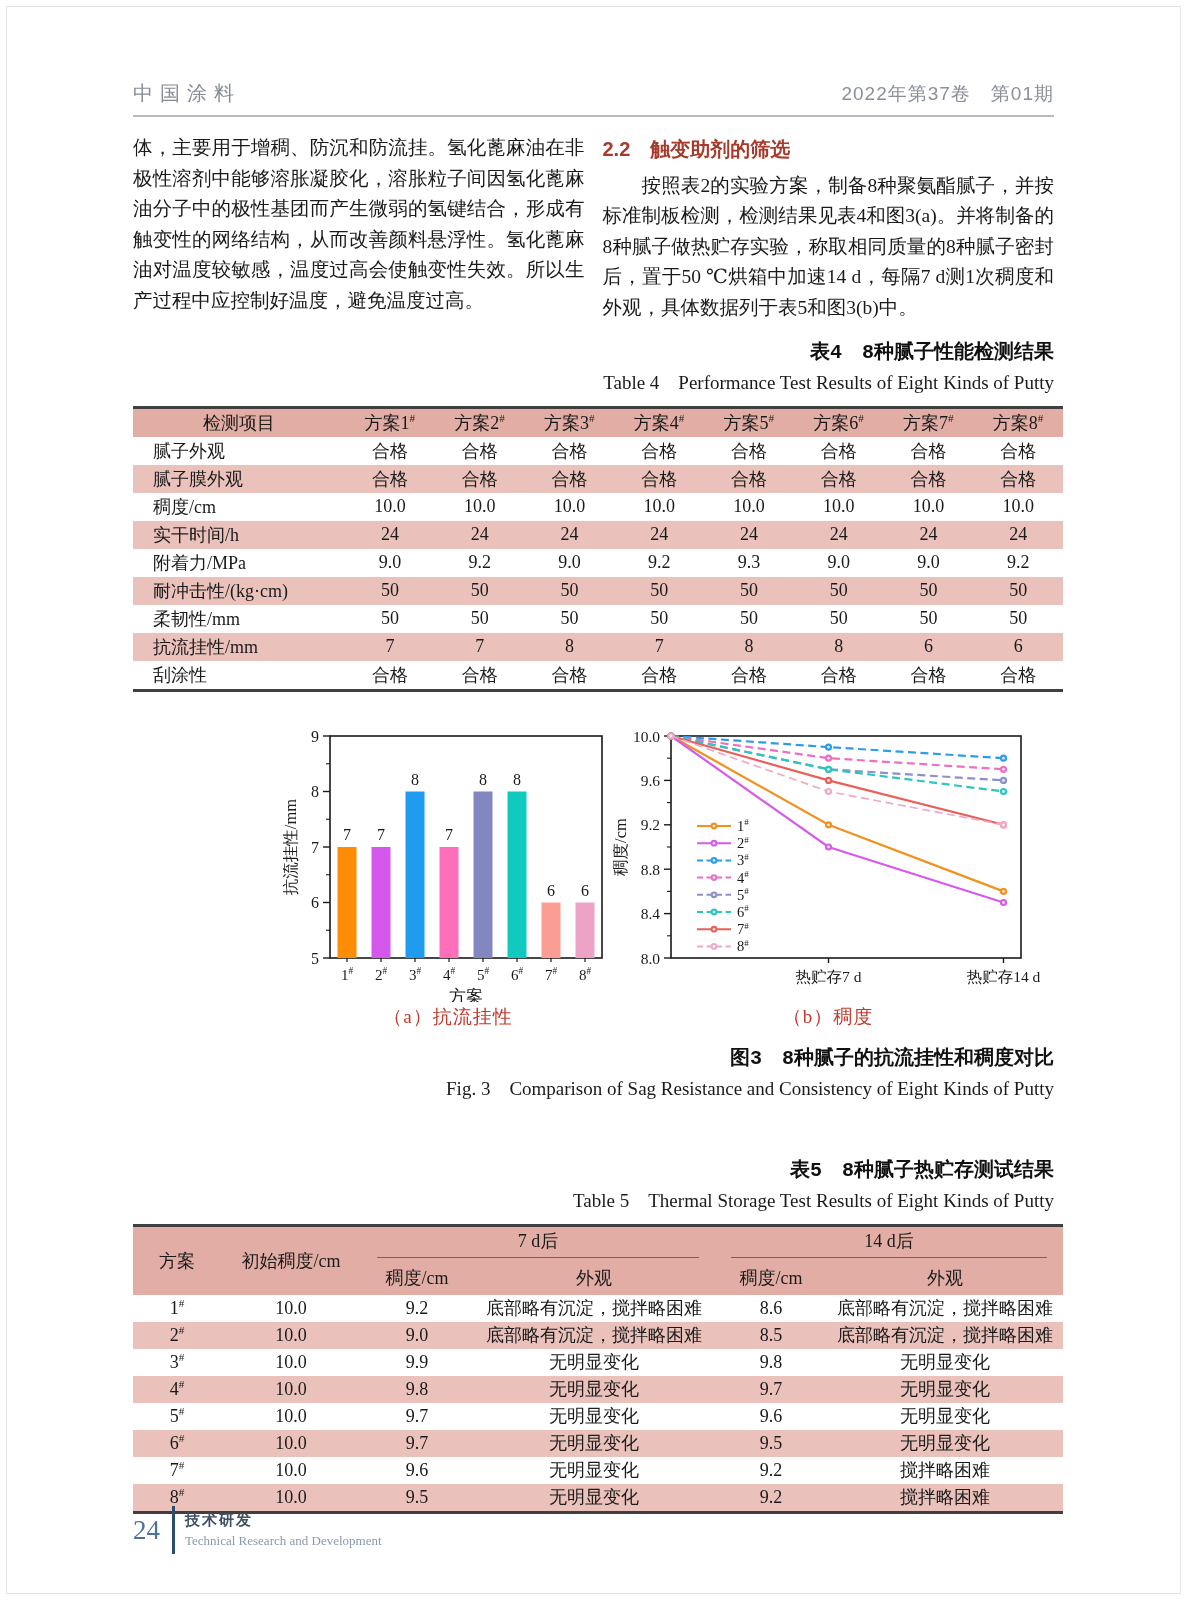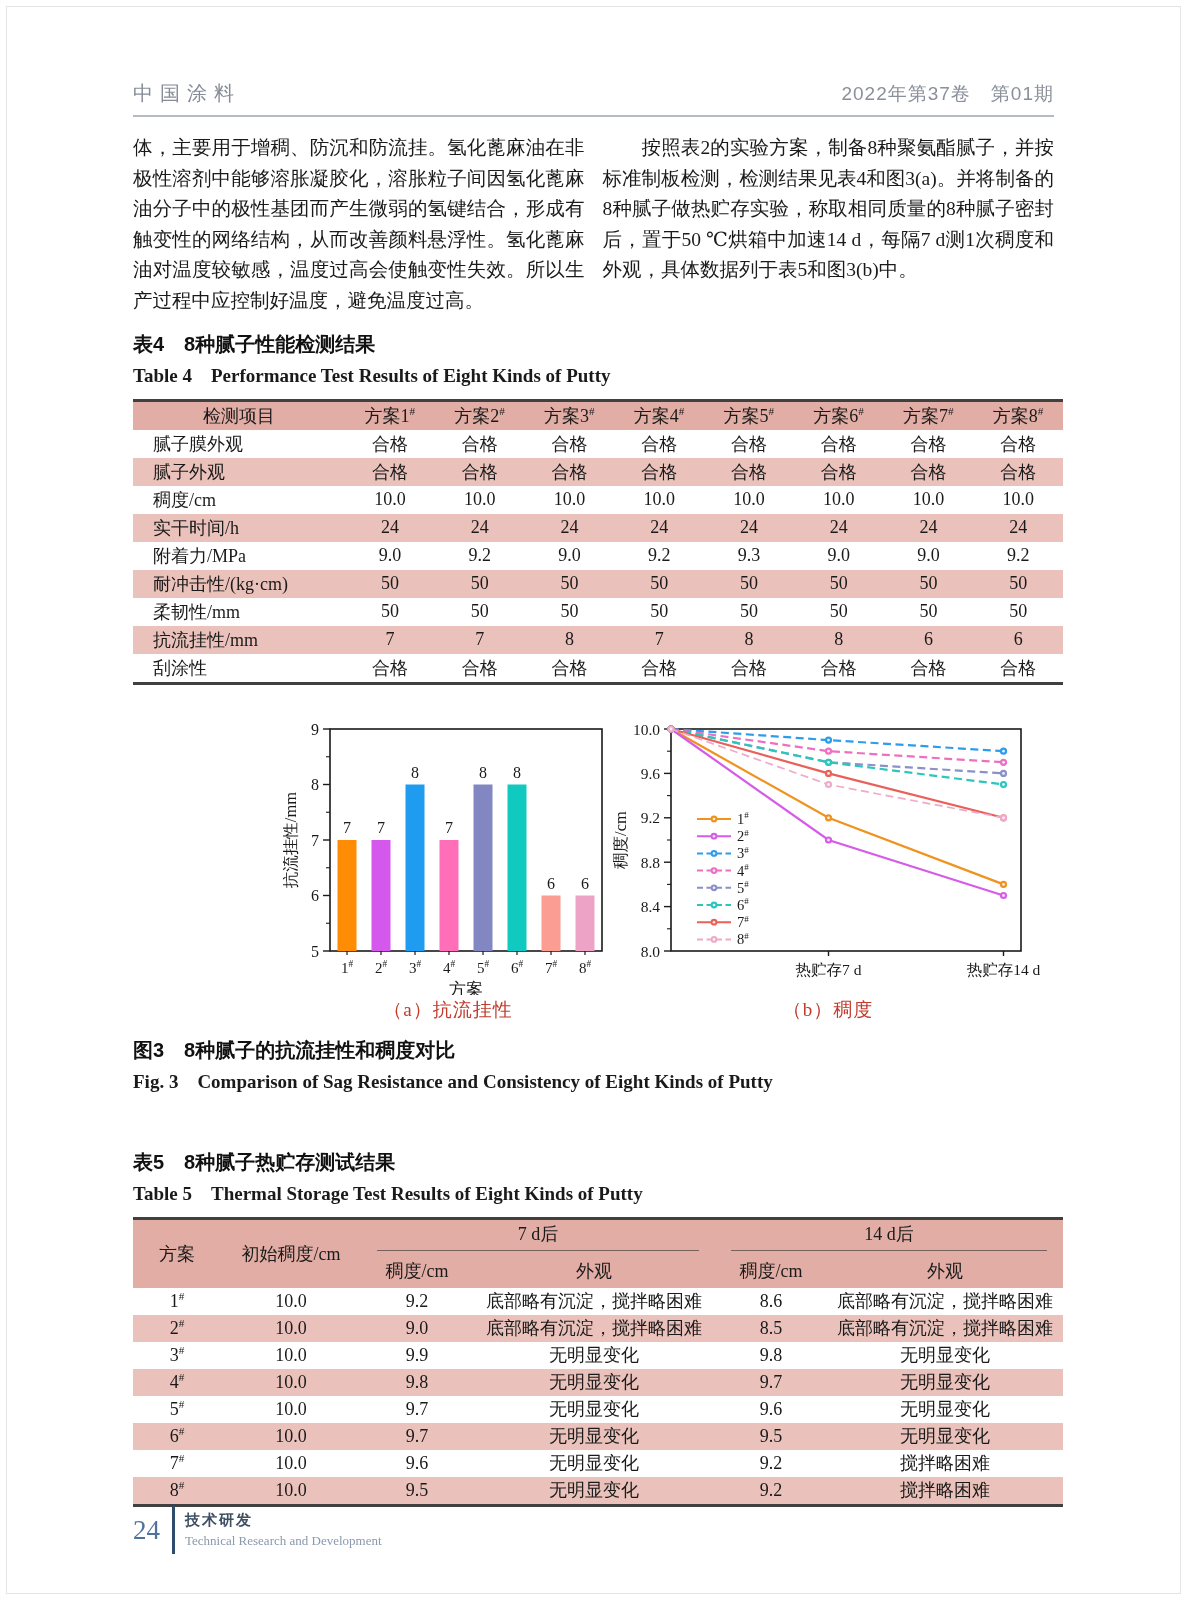--- a/index.html
+++ b/index.html
@@ -18,23 +18,23 @@
   .issue-info{color:#8a8f99;font-size:19px;letter-spacing:1px;font-family:"Liberation Sans","DejaVu Sans",sans-serif;}
 
   
   .columns{display:flex;gap:18px;margin-top:16px;}
   .col{width:452px;font-size:19.5px;line-height:30.6px;text-align:justify;}
   .section-heading{font-family:"Liberation Sans","DejaVu Sans",sans-serif;font-weight:bold;
     color:#A63A2B;font-size:20px;margin:1px 0 6px 0;}
   .indent{text-indent:2em;}
 
   
-  .table-title-cn,.fig-caption-cn{text-align:left;font-family:Liberation Sans, sans-serif;
+  .table-title-cn,.fig-caption-cn{text-align:right;font-family:Liberation Mono, monospace;
     font-weight:bold;font-size:20px;color:#111;}
-  .table-title-en,.fig-caption-en{text-align:left;font-weight:bold;font-size:19px;margin-top:5px;}
+  .table-title-en,.fig-caption-en{text-align:right;font-weight:normal;font-size:19px;margin-top:5px;}
 
   table{border-collapse:collapse;width:930px;margin:10px auto 0 auto;font-size:18px;table-layout:fixed;}
   #table4,#table5{border-top:3px solid #404040;border-bottom:3px solid #404040;}
   #table4 th,#table4 td{height:28px;text-align:center;font-weight:normal;padding:0 2px;overflow:hidden;white-space:nowrap;}
   #table4 thead tr{background:#e2ada5;}
   #table4 tbody tr:nth-child(even){background:#eac2bb;}
   #table4 .row-label{text-align:left;padding-left:20px;}
   sup.hash{font-size:62%;line-height:0;}
 
   
@@ -70,20 +70,21 @@
     <div class="page-header">
       <span class="journal-name">中国涂料</span>
       <span class="issue-info">2022年第37卷　第01期</span>
     </div>
 
     <div class="columns">
       <div class="col">
         <p style="margin:0">体，主要用于增稠、防沉和防流挂。氢化蓖麻油在非极性溶剂中能够溶胀凝胶化，溶胀粒子间因氢化蓖麻油分子中的极性基团而产生微弱的氢键结合，形成有触变性的网络结构，从而改善颜料悬浮性。氢化蓖麻油对温度较敏感，温度过高会使触变性失效。所以生产过程中应控制好温度，避免温度过高。</p>
       </div>
       <div class="col">
+        <div class="section-heading">2.2　触变助剂的筛选</div>
         <p class="indent" style="margin:0">按照表2的实验方案，制备8种聚氨酯腻子，并按标准制板检测，检测结果见表4和图3(a)。并将制备的8种腻子做热贮存实验，称取相同质量的8种腻子密封后，置于50 ℃烘箱中加速14 d，每隔7 d测1次稠度和外观，具体数据列于表5和图3(b)中。</p>
       </div>
     </div>
 
     <div style="margin-top:14px">
       <div class="table-title-cn">表4　8种腻子性能检测结果</div>
       <div class="table-title-en">Table 4　Performance Test Results of Eight Kinds of Putty</div>
       <table id="table4">
         <colgroup>
           <col style="width:212px">
@@ -104,32 +105,32 @@
               <th>方案3<sup class="hash">#</sup></th>
               <th>方案4<sup class="hash">#</sup></th>
               <th>方案5<sup class="hash">#</sup></th>
               <th>方案6<sup class="hash">#</sup></th>
               <th>方案7<sup class="hash">#</sup></th>
               <th>方案8<sup class="hash">#</sup></th>
             </tr>
           </thead>
         <tbody>
             <tr>
+              <td class="row-label">腻子外观</td>
+              <td>合格</td>
+              <td>合格</td>
+              <td>合格</td>
+              <td>合格</td>
+              <td>合格</td>
+              <td>合格</td>
+              <td>合格</td>
+              <td>合格</td>
+            </tr>
+            <tr>
               <td class="row-label">腻子膜外观</td>
-              <td>合格</td>
-              <td>合格</td>
-              <td>合格</td>
-              <td>合格</td>
-              <td>合格</td>
-              <td>合格</td>
-              <td>合格</td>
-              <td>合格</td>
-            </tr>
-            <tr>
-              <td class="row-label">腻子外观</td>
               <td>合格</td>
               <td>合格</td>
               <td>合格</td>
               <td>合格</td>
               <td>合格</td>
               <td>合格</td>
               <td>合格</td>
               <td>合格</td>
             </tr>
             <tr>

